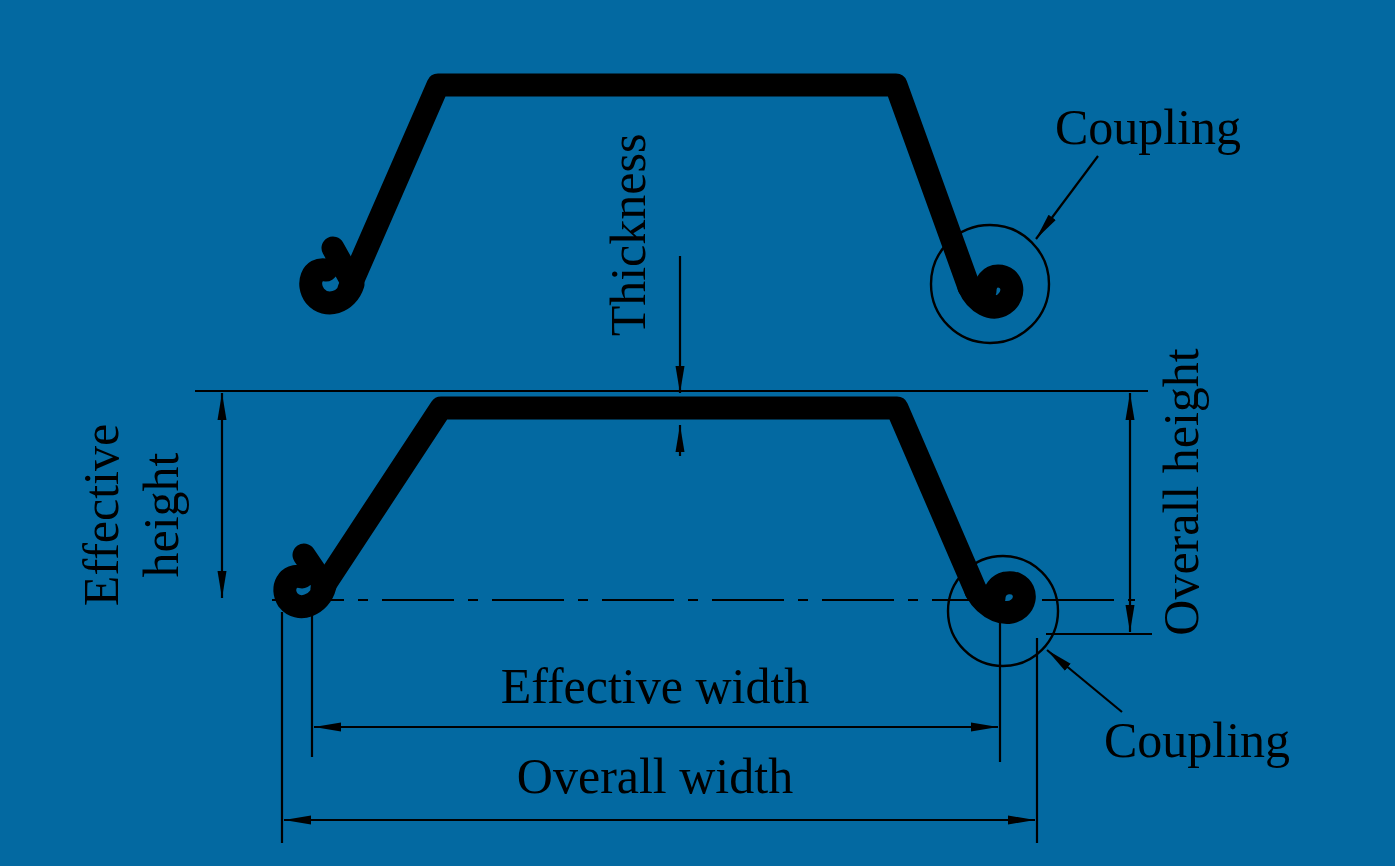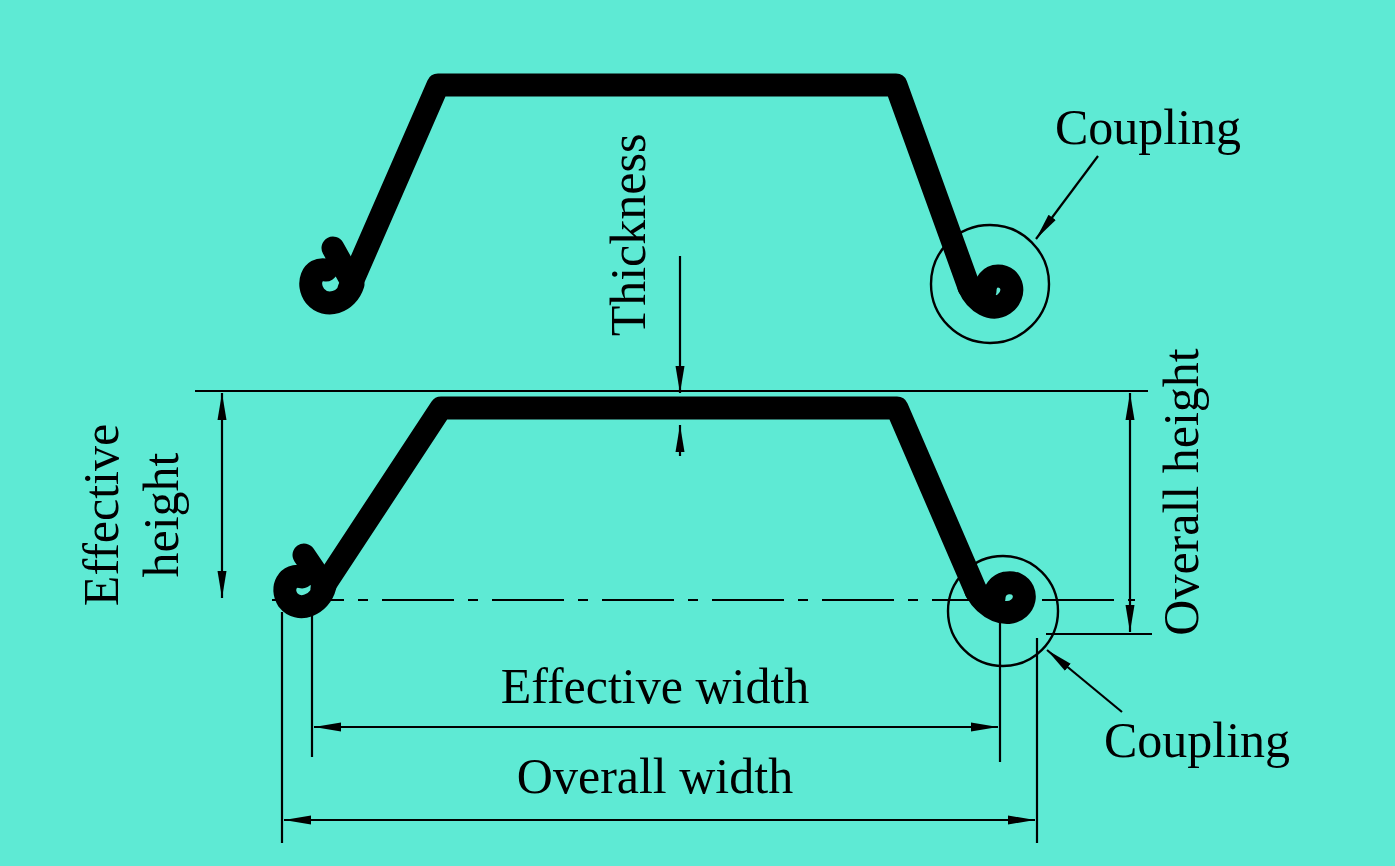--- a/index.html
+++ b/index.html
@@ -4,21 +4,21 @@
 <style>
   html, body {
     margin: 0;
     padding: 0;
     background: #ffffff;
   }
   .canvas {
     position: relative;
     width: 1395px;
     height: 866px;
-    background: #5eead4;
+    background: #0369a1;
     overflow: hidden;
     font-family: "Liberation Serif", "DejaVu Serif", serif;
   }
   svg text {
     font-family: "Liberation Serif", "DejaVu Serif", serif;
     font-size: 50px;
     fill: #000000;
   }
   .pile {
     fill: none;

